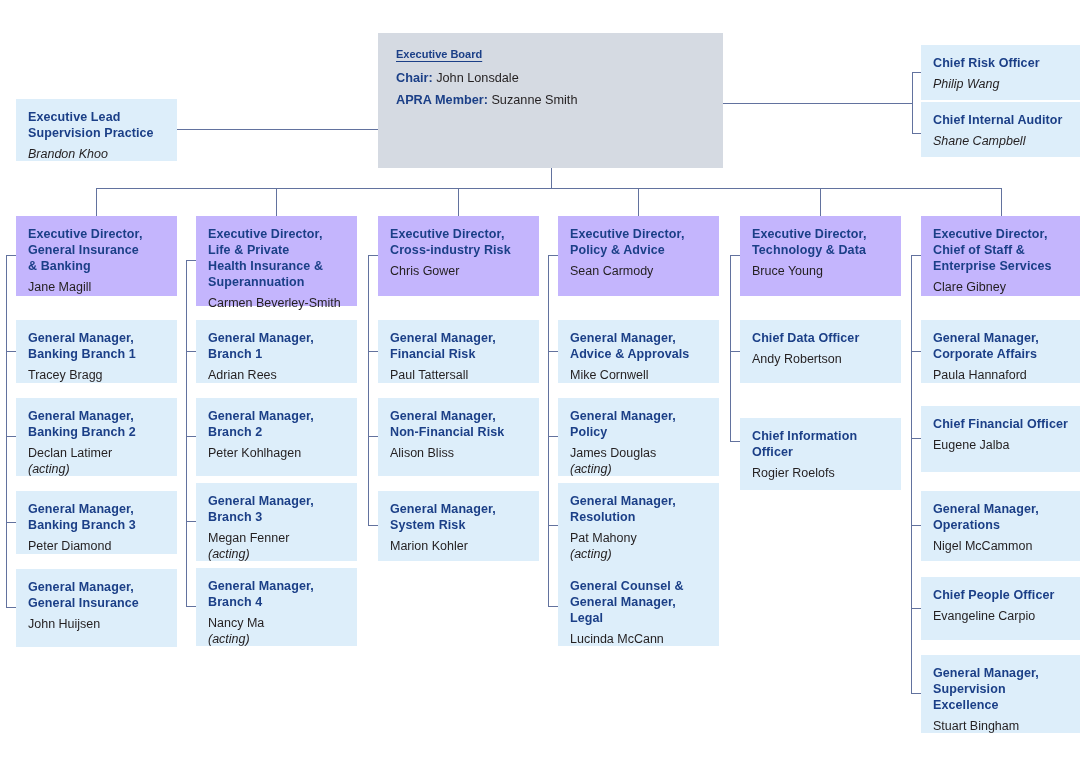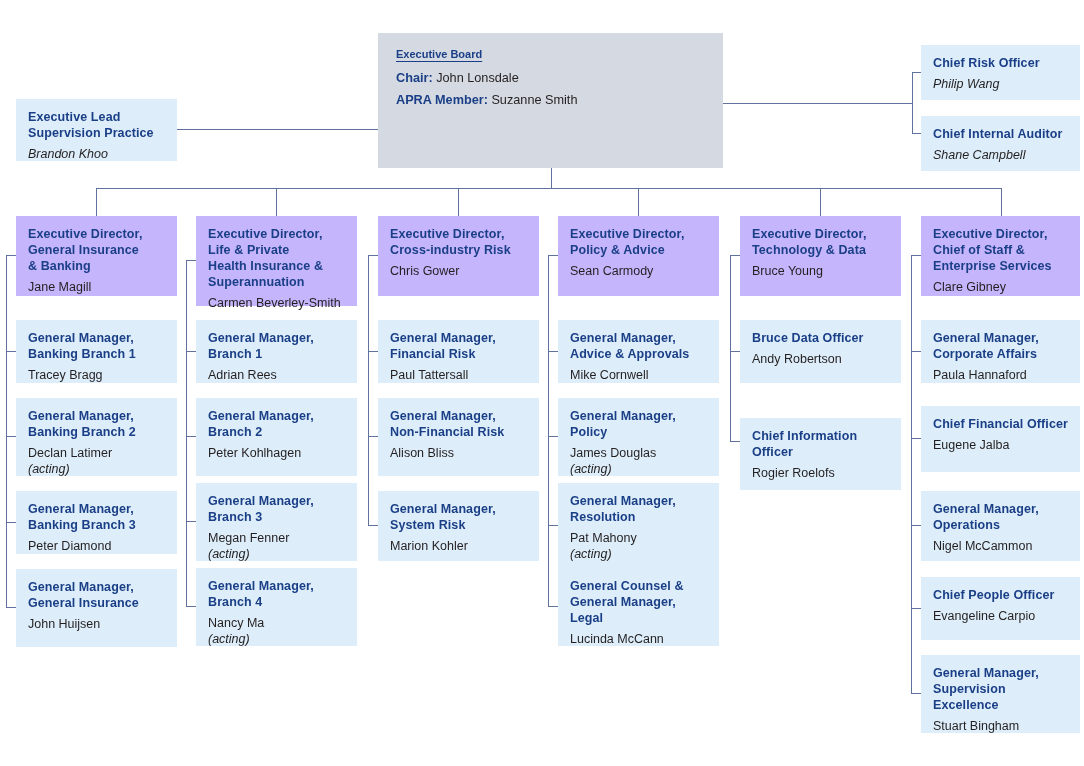--- a/index.html
+++ b/index.html
@@ -159,21 +159,21 @@
           <div>Supervision Practice</div>
         </div>
         <div class="person">Brandon Khoo</div>
       </div>
       <div class="box side" style="left: 921px; top: 45px; width: 159px; height: 55px;">
         <div class="title">
           <div>Chief Risk Officer</div>
         </div>
         <div class="person">Philip Wang</div>
       </div>
-      <div class="box side" style="left: 921px; top: 116px; width: 159px; height: 55px;">
+      <div class="box side" style="left: 921px; top: 102px; width: 159px; height: 55px;">
         <div class="title">
           <div>Chief Internal Auditor</div>
         </div>
         <div class="person">Shane Campbell</div>
       </div>
       <div class="box ed" style="left: 16px; top: 216px; width: 161px; height: 80px;">
         <div class="title">
           <div>Executive Director,</div>
           <div>General Insurance</div>
           <div>&amp; Banking</div>
@@ -316,21 +316,21 @@
       </div>
       <div class="box ed" style="left: 740px; top: 216px; width: 161px; height: 80px;">
         <div class="title">
           <div>Executive Director,</div>
           <div>Technology &amp; Data</div>
         </div>
         <div class="person">Bruce Young</div>
       </div>
       <div class="box gm" style="left: 740px; top: 320px; width: 161px; height: 63px;">
         <div class="title">
-          <div>Bruce Data Officer</div>
+          <div>Chief Data Officer</div>
         </div>
         <div class="person">Andy Robertson</div>
       </div>
       <div class="box gm" style="left: 740px; top: 406px; width: 161px; height: 72px; margin-top: 12px;">
         <div class="title">
           <div>Chief Information</div>
           <div>Officer</div>
         </div>
         <div class="person">Rogier Roelofs</div>
       </div>

